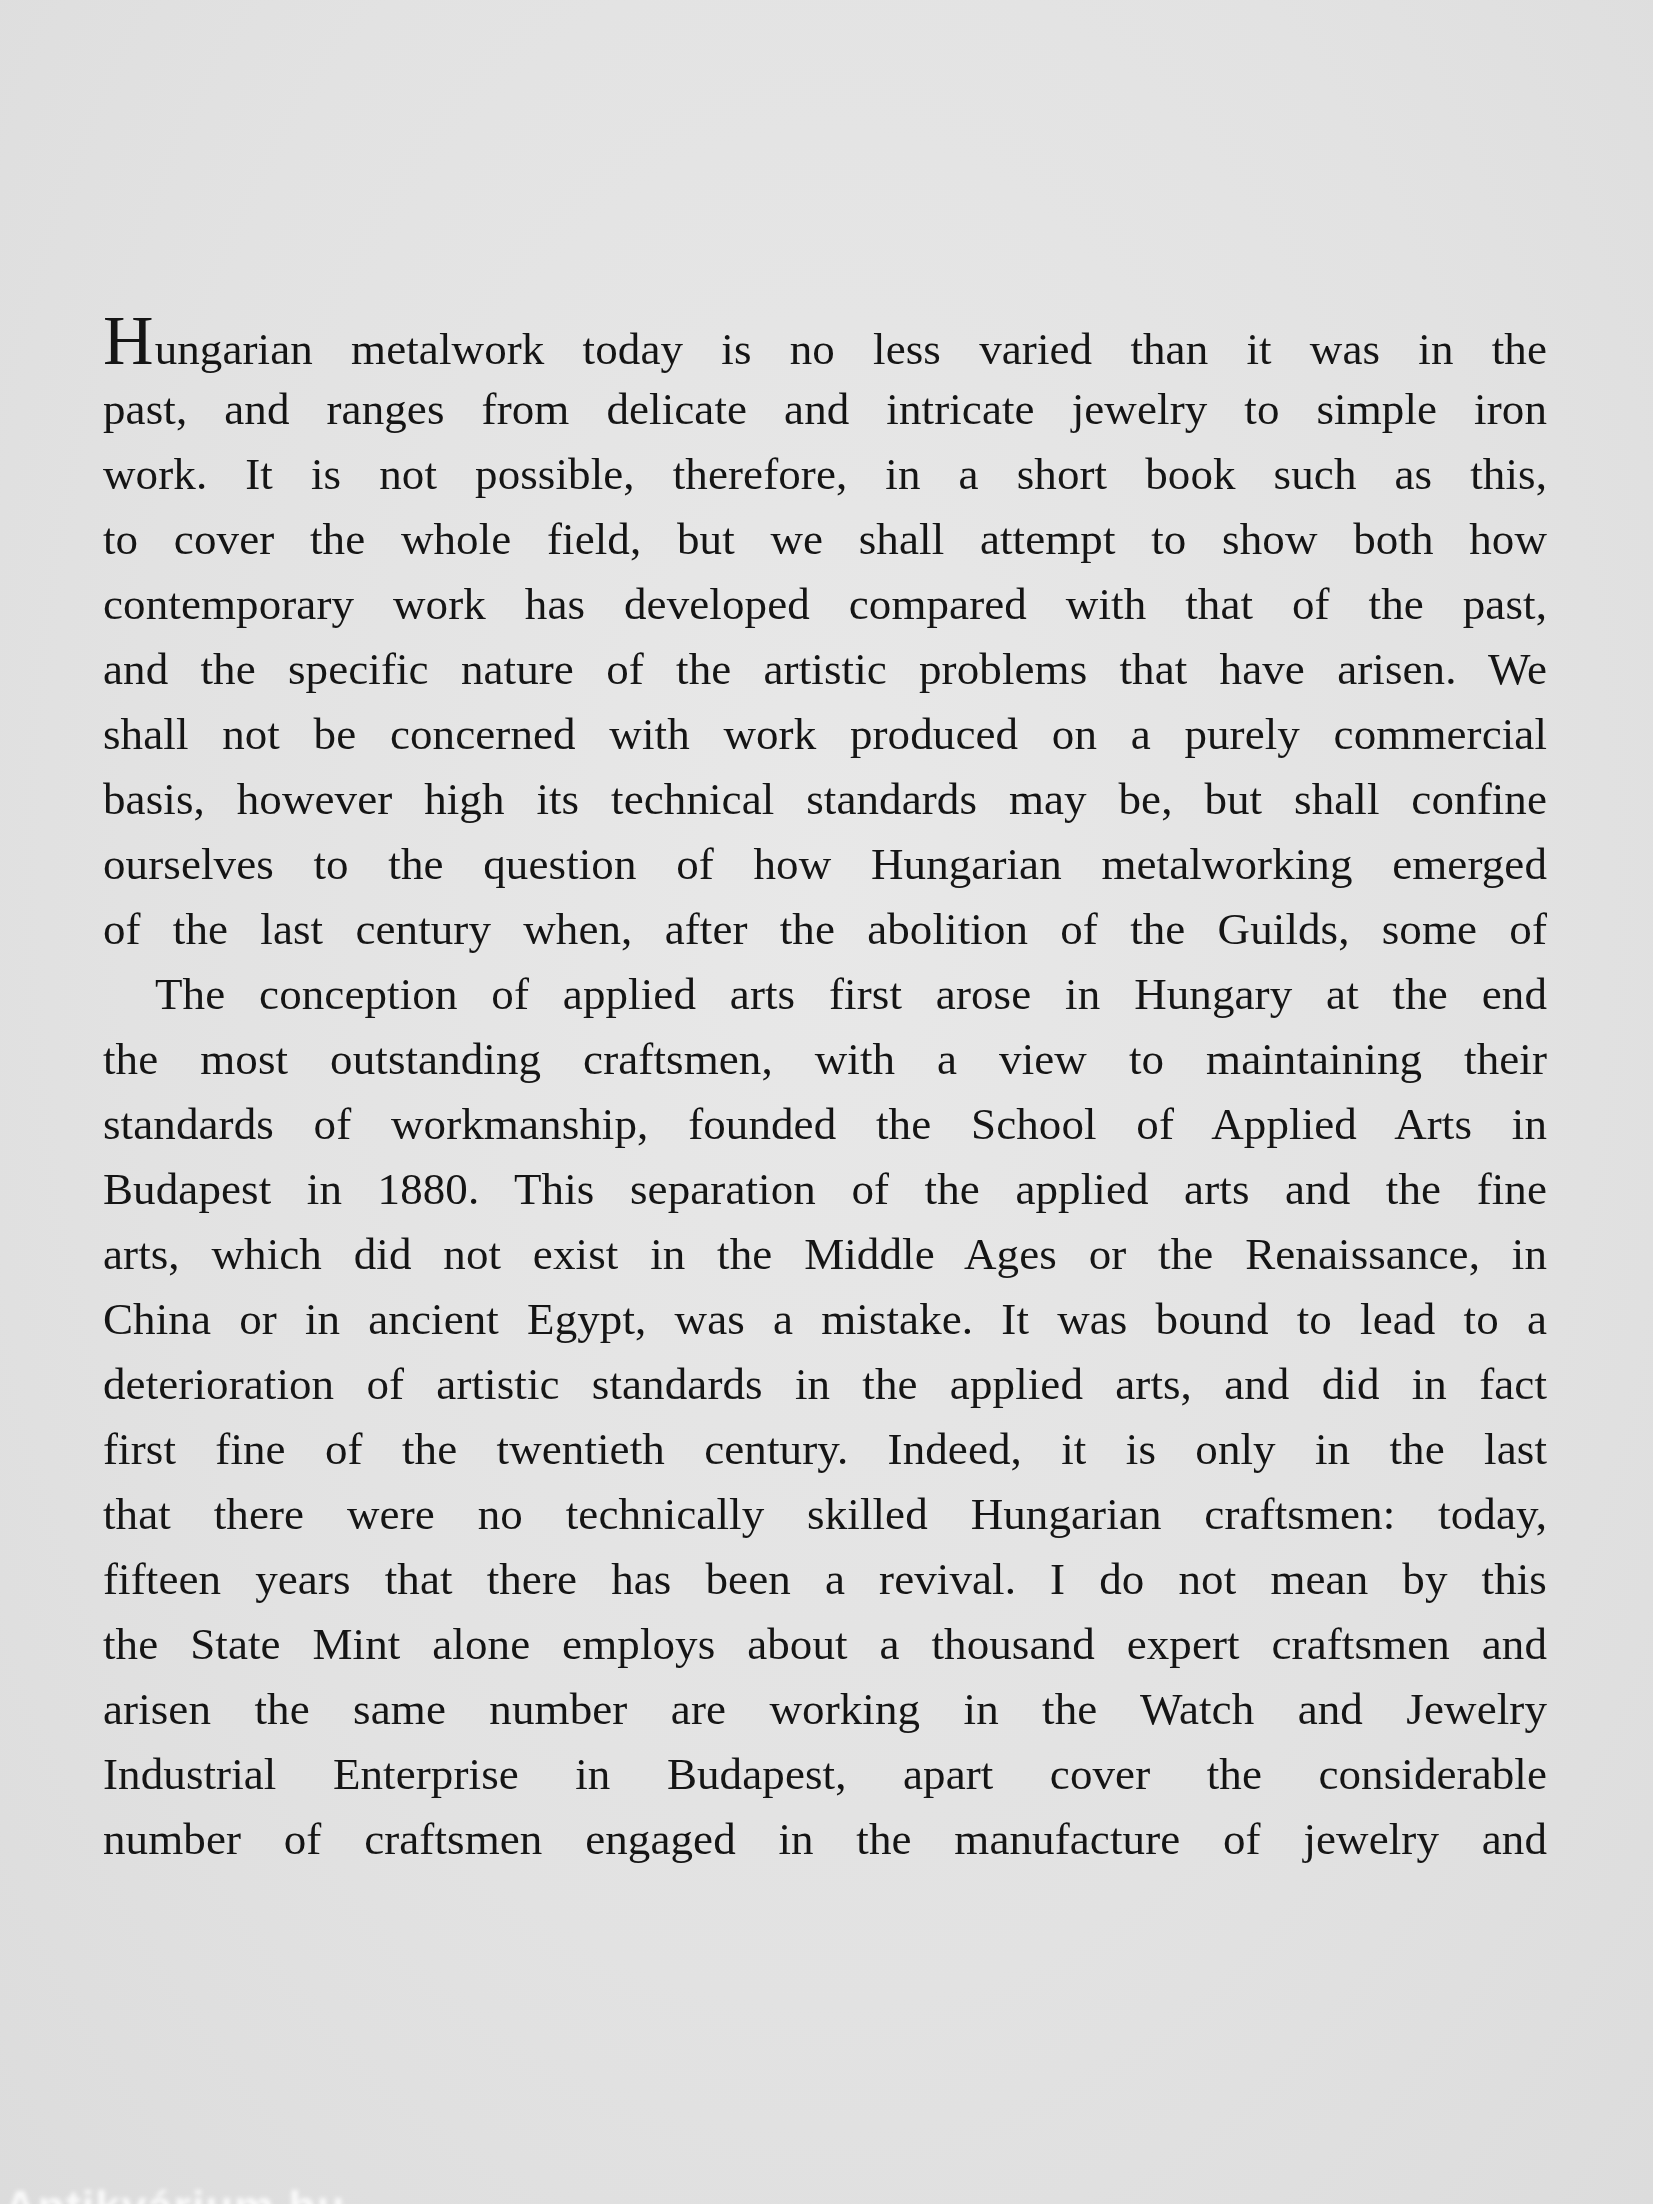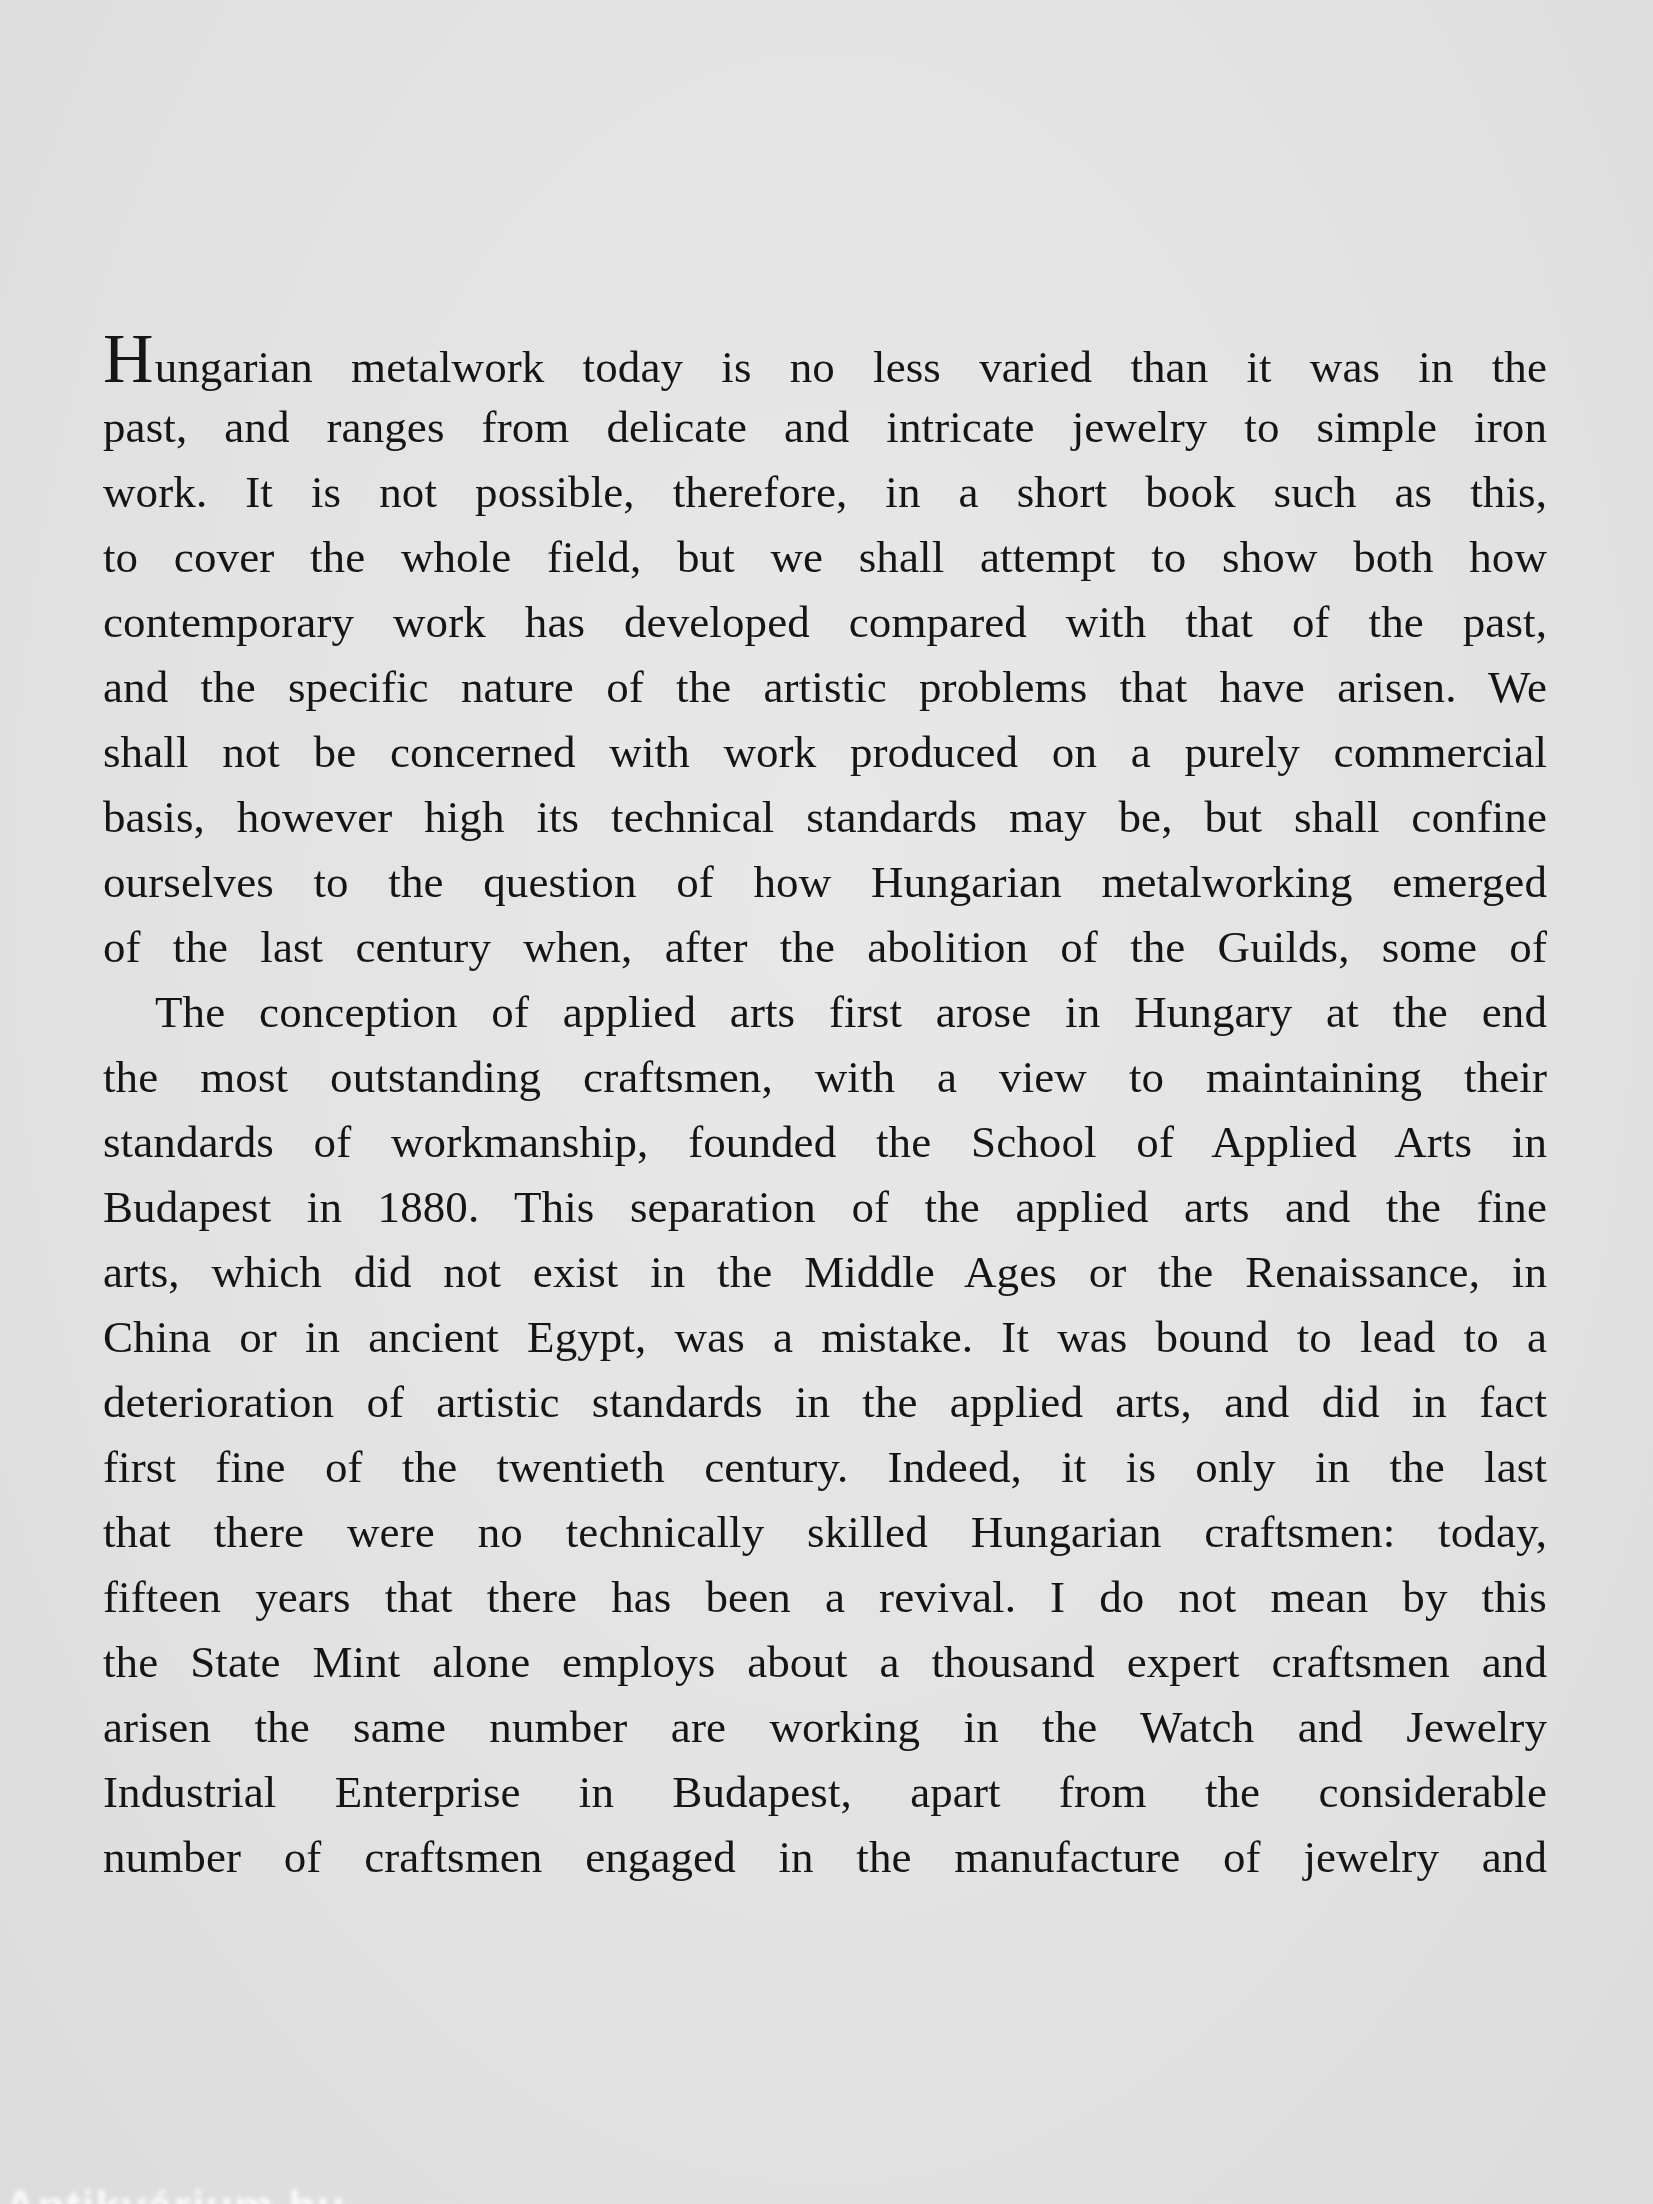--- a/index.html
+++ b/index.html
@@ -12,21 +12,21 @@
       background: #e4e4e4;
       background-image: radial-gradient(ellipse at 50% 40%, #e8e8e8 0%, #e2e2e2 60%, #dcdcdc 100%);
       position: relative;
       overflow: hidden;
       font-family: "Liberation Serif", "DejaVu Serif", serif;
       color: #151515;
     }
     .page-text {
       position: absolute;
       left: 103px;
-      top: 330px;
+      top: 312px;
       width: 1444px;
     }
     .line {
       display: block;
       height: 65px;
       line-height: 65px;
       font-size: 45px;
       text-align: justify;
       text-align-last: justify;
       white-space: nowrap;
@@ -82,19 +82,19 @@
     <span class="line">standards of workmanship, founded the School of Applied Arts in</span>
     <span class="line">Budapest in 1880. This separation of the applied arts and the fine</span>
     <span class="line">arts, which did not exist in the Middle Ages or the Renaissance, in</span>
     <span class="line">China or in ancient Egypt, was a mistake. It was bound to lead to a</span>
     <span class="line">deterioration of artistic standards in the applied arts, and did in fact</span>
     <span class="line">first fine of the twentieth century. Indeed, it is only in the last</span>
     <span class="line">that there were no technically skilled Hungarian craftsmen: today,</span>
     <span class="line">fifteen years that there has been a revival. I do not mean by this</span>
     <span class="line">the State Mint alone employs about a thousand expert craftsmen and</span>
     <span class="line">arisen the same number are working in the Watch and Jewelry</span>
-    <span class="line">Industrial Enterprise in Budapest, apart from the considerable</span>
+    <span class="line">Industrial Enterprise in Budapest, apart cover the considerable</span>
     <span class="line">number of craftsmen engaged in the manufacture of jewelry and</span>
   </div>
 </div>
 
 <div class="watermark">Antikvárium.hu</div>
 
 
 </body></html>

